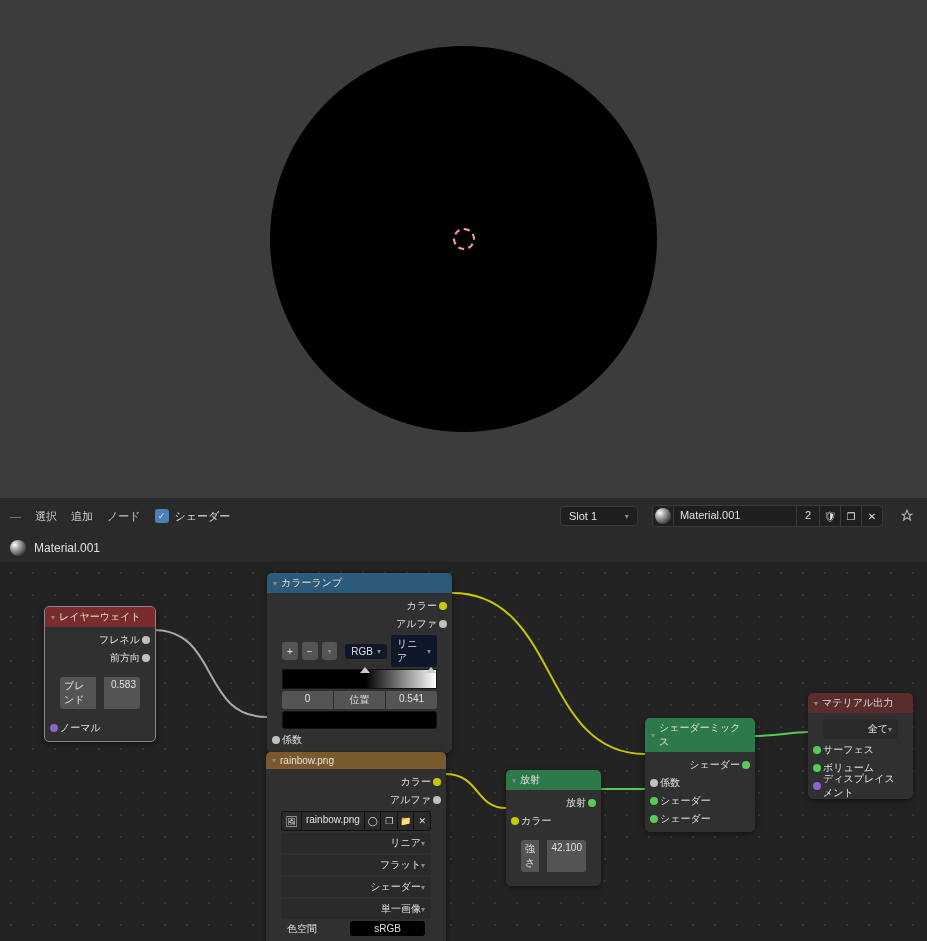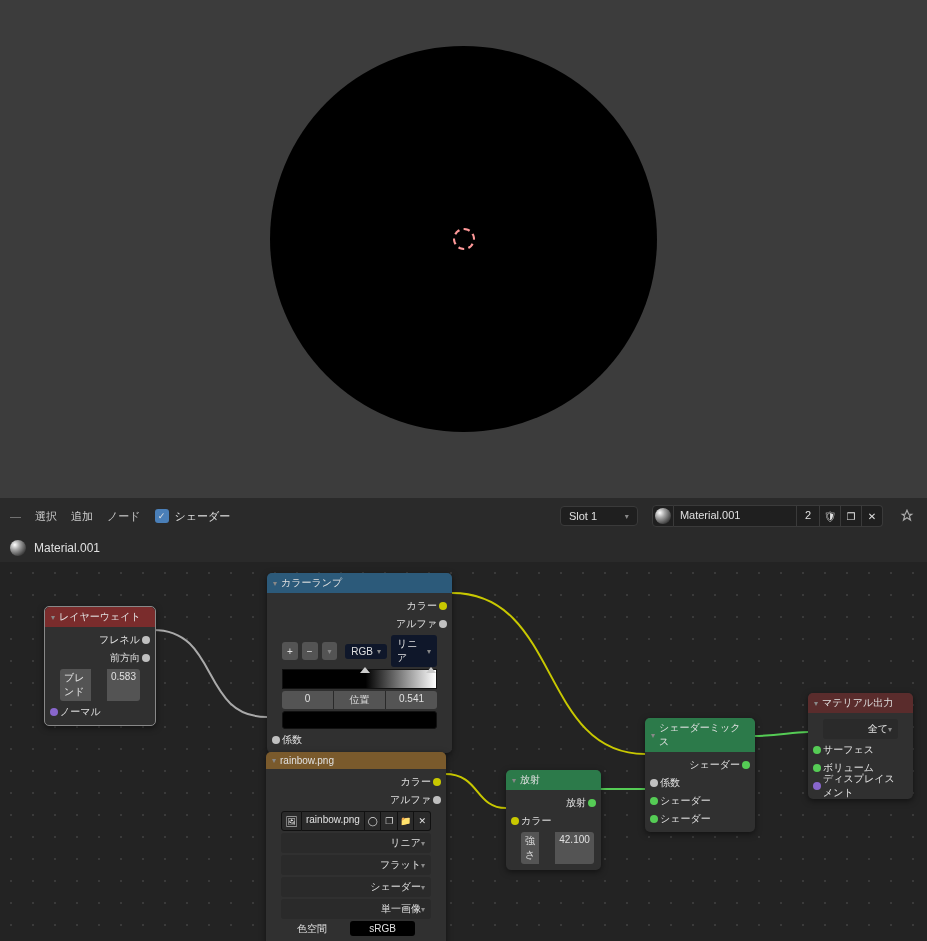--- a/index.html
+++ b/index.html
@@ -37,42 +37,42 @@
 .sock-grey{background:#c0c0c0}
 .sock-yellow{background:#c8c800}
 .sock-purple{background:#8866cc}
 .sock-green{background:#55cc55}
 .hdr-red{background:#7a2c2c}
 .hdr-blue{background:#2c5a7a}
 .hdr-orange{background:#7a5a2c}
 .hdr-green{background:#2c7a4a}
 .hdr-darkred{background:#5a2c2c}
 .selected{border:1px solid #888}
-.drag{display:flex;gap:16px;margin:2px 6px}
+.drag{display:flex;gap:8px;margin:10px 6px}
 .drag-label,.drag-val{background:#545454;padding:2px 4px;flex:1;text-align:center;font-size:10px}
 .drag-label{border-radius:3px 0 0 3px;text-align:left}
 .drag-val{border-radius:0 3px 3px 0;text-align:right}
 .color-swatch{background:#000;height:16px;margin:2px 6px;border-radius:3px;border:1px solid #111}
 .ramp-row{display:flex;gap:4px;margin:2px 6px;align-items:center}
 .ramp-btn{background:#545454;width:18px;height:18px;border-radius:3px;display:flex;align-items:center;justify-content:center;cursor:pointer}
 .drop-btn{background:#0f172a;padding:2px 6px;border-radius:3px;display:flex;align-items:center;gap:4px;font-size:10px}
 .ramp-bar{height:18px;margin:2px 6px;background:linear-gradient(to right,#000 0%,#000 54%,#fff 100%);position:relative;border:1px solid #111}
 .ramp-stop{position:absolute;top:-3px;width:10px;height:24px;display:flex;flex-direction:column;align-items:center}
 .ramp-stop .tri{width:0;height:0;border-left:5px solid transparent;border-right:5px solid transparent;border-bottom:6px solid #ccc}
 .tri-row{display:flex;gap:0;margin:2px 6px}
 .tri-field{background:#545454;padding:2px 4px;flex:1;text-align:center;font-size:10px;border-right:1px solid #2a2a2a}
 .tri-field:first-child{border-radius:3px 0 0 3px}
 .tri-field:last-child{border-radius:0 3px 3px 0;border:none}
 .drop-full{background:#2a2a2a;padding:3px 6px;margin:2px 6px;border-radius:3px;display:flex;align-items:center;justify-content:flex-end;font-size:10px}
 .img-row{display:flex;gap:0;margin:2px 6px}
 .img-icon{background:#2a2a2a;width:22px;height:18px;display:flex;align-items:center;justify-content:center;border-radius:3px 0 0 3px;border:1px solid #111}
 .img-name{background:#2a2a2a;flex:1;padding:2px 4px;height:14px;border:1px solid #111;border-left:none}
 .img-btn{background:#2a2a2a;width:18px;height:18px;display:flex;align-items:center;justify-content:center;border:1px solid #111;border-left:none;font-size:9px}
 .img-btn:last-child{border-radius:0 3px 3px 0}
-.two-col{display:flex;margin:2px 22px;align-items:center}
+.two-col{display:flex;margin:2px 12px;align-items:center}
 .two-col .lbl{flex:1}
 .two-col .val{background:#000000;padding:2px 6px;border-radius:3px;flex:1;text-align:center}
 svg.wires{position:absolute;top:0;left:0;width:100%;height:100%;pointer-events:none}
 </style>
 </head>
 <body>
 
 <div class="viewport">
   <div class="sphere">
     <div class="rim"></div>

